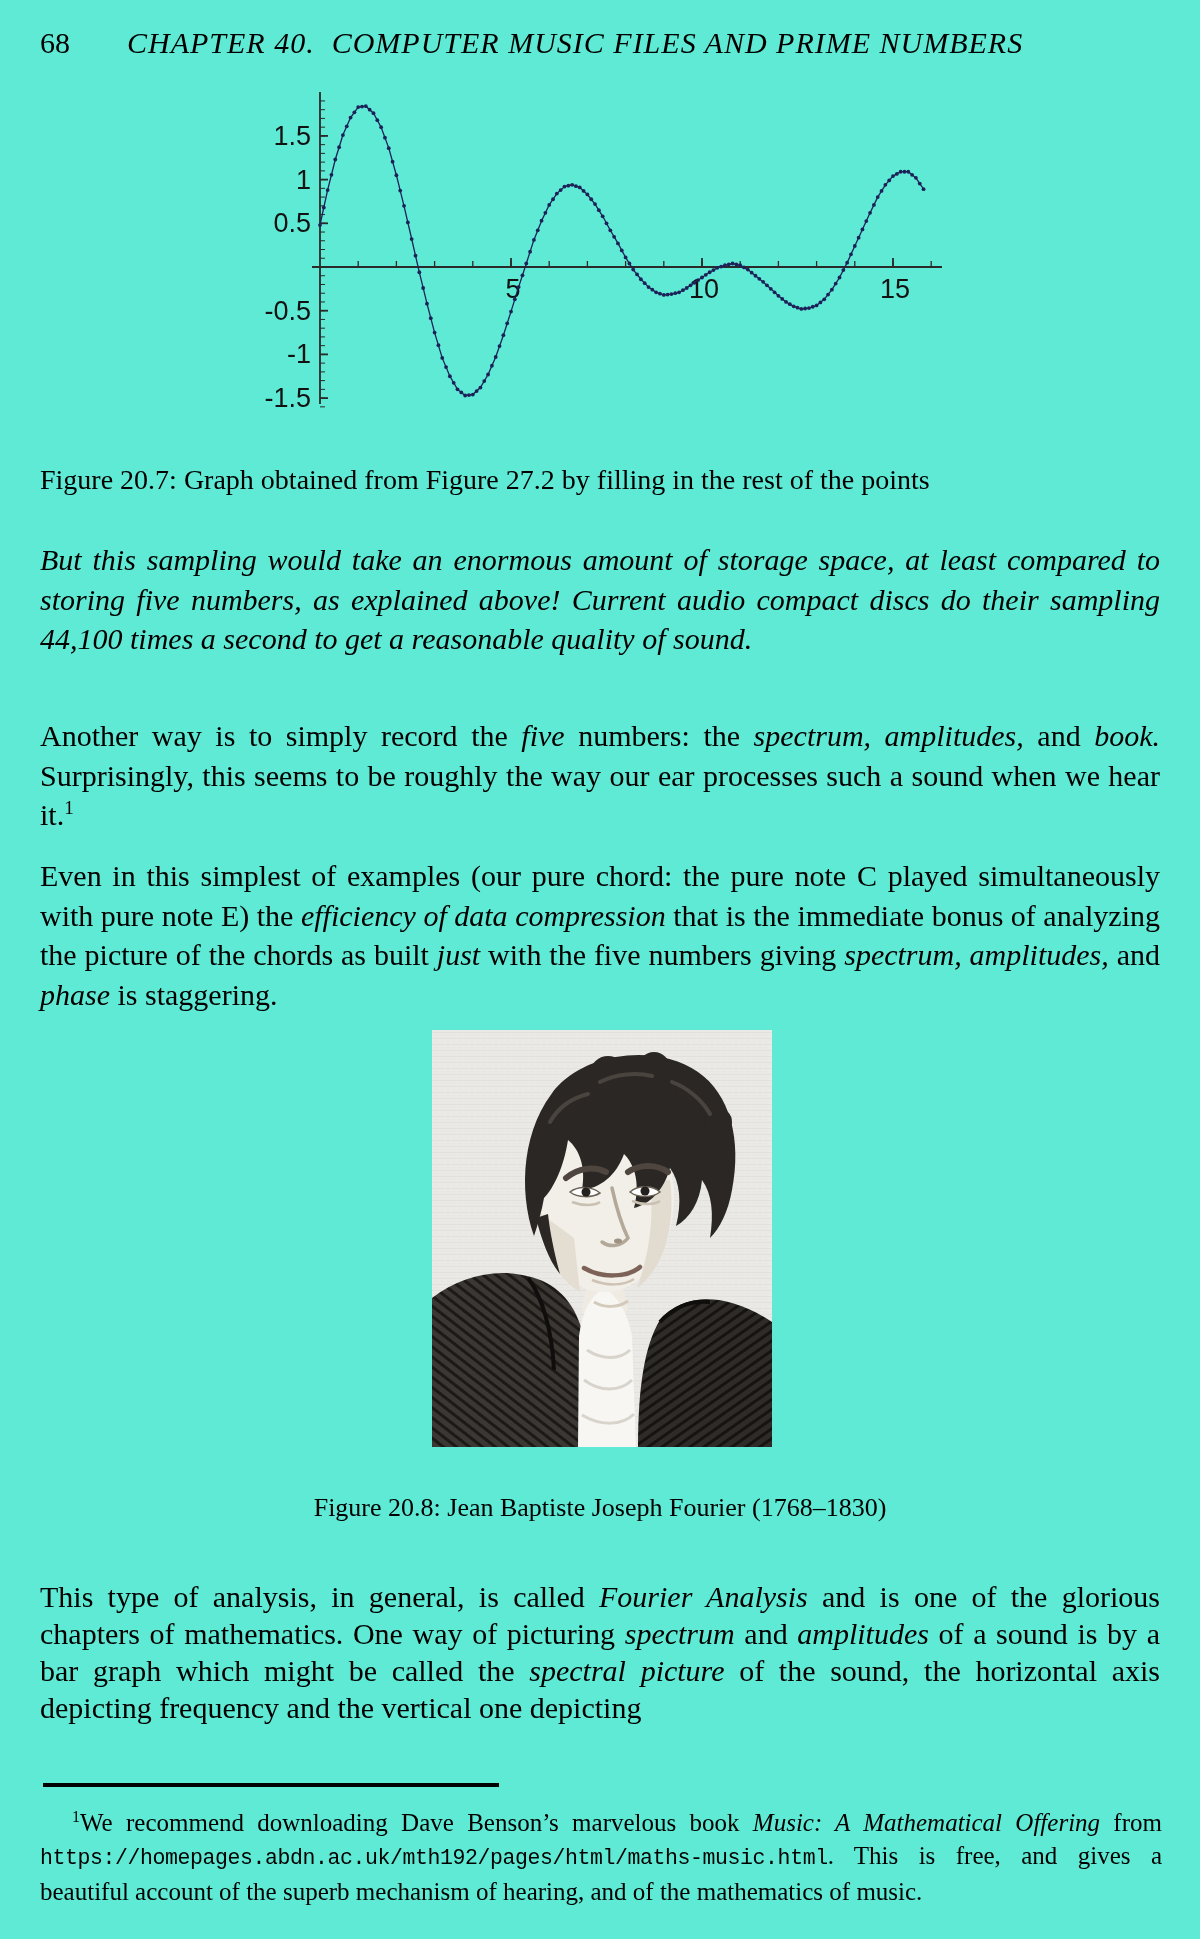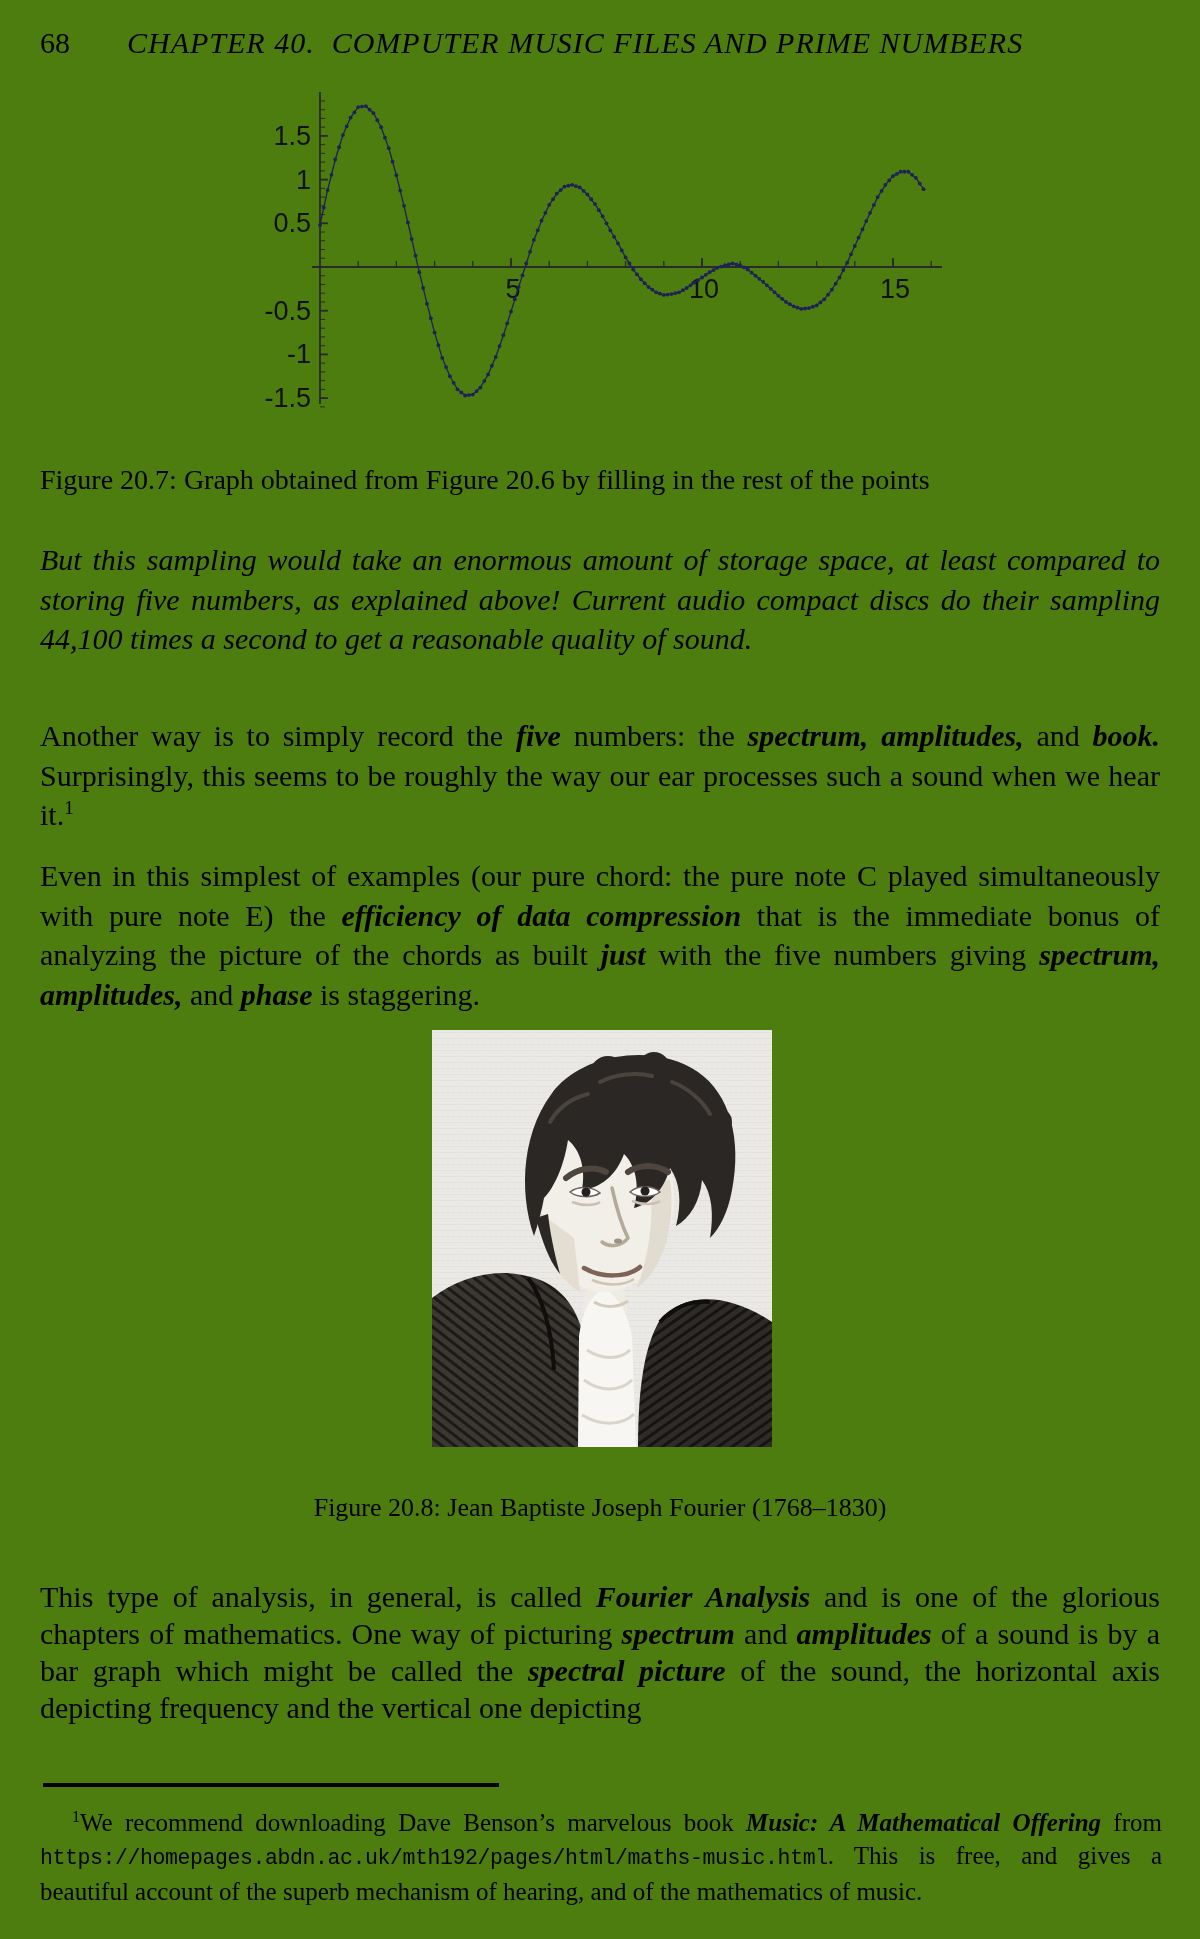--- a/index.html
+++ b/index.html
@@ -1,20 +1,20 @@
 <!DOCTYPE html>
 <html><head>
 <meta charset="utf-8">
 <style>
   html,body{margin:0;padding:0;background:#ffffff;}
   .page{
     position:relative;
     width:1200px;
     height:1939px;
-    background:#4d7c0f;
+    background:#5eead4;
     font-family:"Liberation Serif","DejaVu Serif",serif;
     color:#000;
     overflow:hidden;
   }
   .abs{position:absolute;}
   
   .page-num{
     left:40px;top:26px;
     font-size:30px;
   }
@@ -45,21 +45,21 @@
     left:40px;width:1120px;
     font-size:30px;
     line-height:39.5px;
     text-align:justify;
     margin:0;
   }
   .p1{top:540px;font-style:italic;}
   .p2{top:716px;}
   .p3{top:856px;}
   .p4{top:1578px;line-height:37px;}
-  .seg-i{font-style:italic;font-weight:bold;}
+  .seg-i{font-style:italic;}
   .seg-tt{
     font-family:"Liberation Mono","DejaVu Sans Mono",monospace;
     font-size:0.86em;
     letter-spacing:-0.4px;
   }
   sup{font-size:64%;line-height:0;vertical-align:super;}
   
   .portrait{left:432px;top:1030px;}
   
   .footnote-rule{
@@ -311,21 +311,21 @@
         <circle cx="696.8199999999999" cy="91.91899999999998" r="1.9" fill="#1d2158"></circle>
         <circle cx="700.64" cy="89.73399999999998" r="1.9" fill="#1d2158"></circle>
         <circle cx="704.46" cy="89.73399999999998" r="1.9" fill="#1d2158"></circle>
         <circle cx="708.2800000000001" cy="89.73399999999998" r="1.9" fill="#1d2158"></circle>
         <circle cx="712.1000000000001" cy="92.79299999999998" r="1.9" fill="#1d2158"></circle>
         <circle cx="715.9200000000001" cy="95.85199999999999" r="1.9" fill="#1d2158"></circle>
         <circle cx="719.74" cy="101.53299999999999" r="1.9" fill="#1d2158"></circle>
         <circle cx="723.5600000000001" cy="107.214" r="1.9" fill="#1d2158"></circle>
       </svg>
   </figure>
-  <div class="abs caption cap1">Figure 20.7: Graph obtained from Figure 20.6 by filling in the rest of the points</div>
+  <div class="abs caption cap1">Figure 20.7: Graph obtained from Figure 27.2 by filling in the rest of the points</div>
 
   <p class="abs body-par p1"><span>But this sampling would take an enormous amount of storage space, at least compared to storing five numbers, as explained above! Current audio compact discs do their sampling 44,100 times a second to get a reasonable quality of sound.</span></p>
   <p class="abs body-par p2"><span>Another way is to simply record the </span><span class="seg-i">five</span><span> numbers: the </span><span class="seg-i">spectrum,</span><span> </span><span class="seg-i">amplitudes,</span><span> and </span><span class="seg-i">book.</span><span> Surprisingly, this seems to be roughly the way our ear processes such a sound when we hear it.</span><sup>1</sup></p>
   <p class="abs body-par p3"><span>Even in this simplest of examples (our pure chord: the pure note C played simultaneously with pure note E) the </span><span class="seg-i">efficiency of data compression</span><span> that is the immediate bonus of analyzing the picture of the chords as built </span><span class="seg-i">just</span><span> with the five numbers giving </span><span class="seg-i">spectrum,</span><span> </span><span class="seg-i">amplitudes,</span><span> and </span><span class="seg-i">phase</span><span> is staggering.</span></p>
 
   <svg class="abs portrait" width="340" height="417" viewBox="0 0 340 417">
     <defs>
       <pattern id="paperTex" width="6" height="6" patternUnits="userSpaceOnUse">
         <rect width="6" height="6" fill="#eae9e6"></rect>
         <rect x="0" y="2" width="6" height="1" fill="#e3e1dd"></rect>

